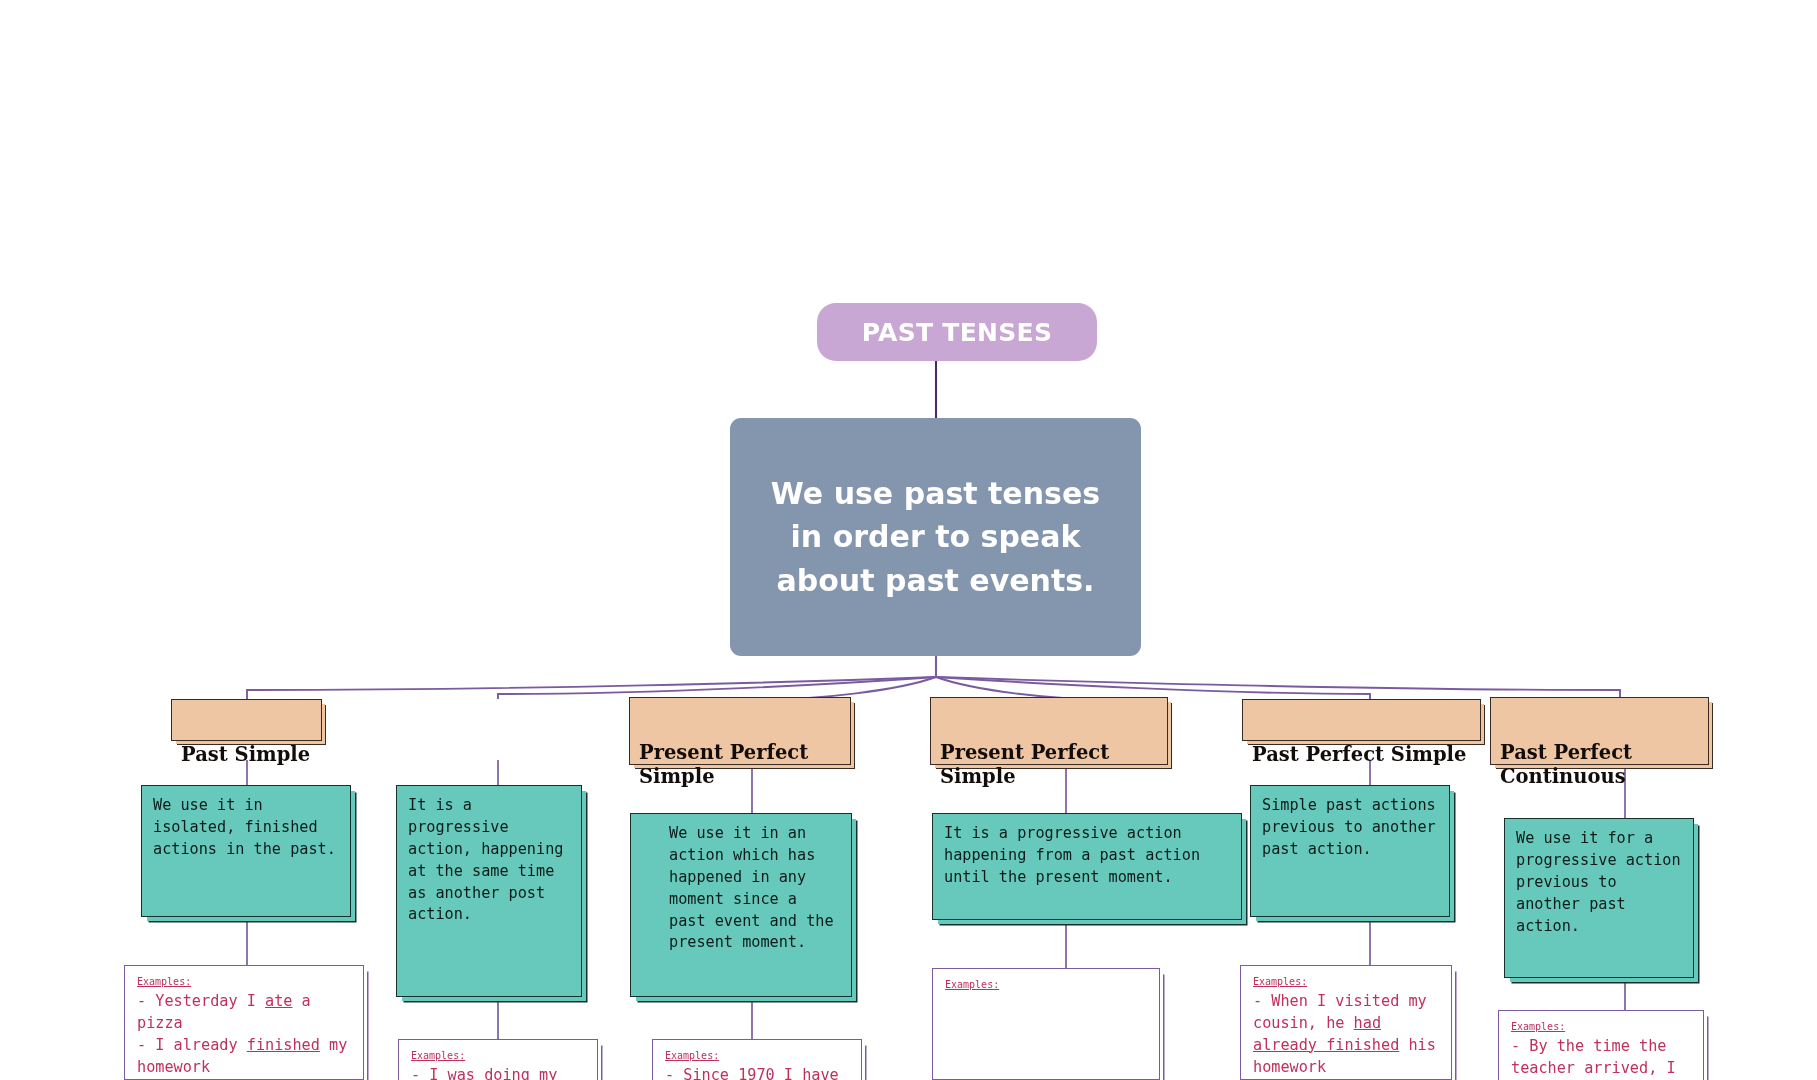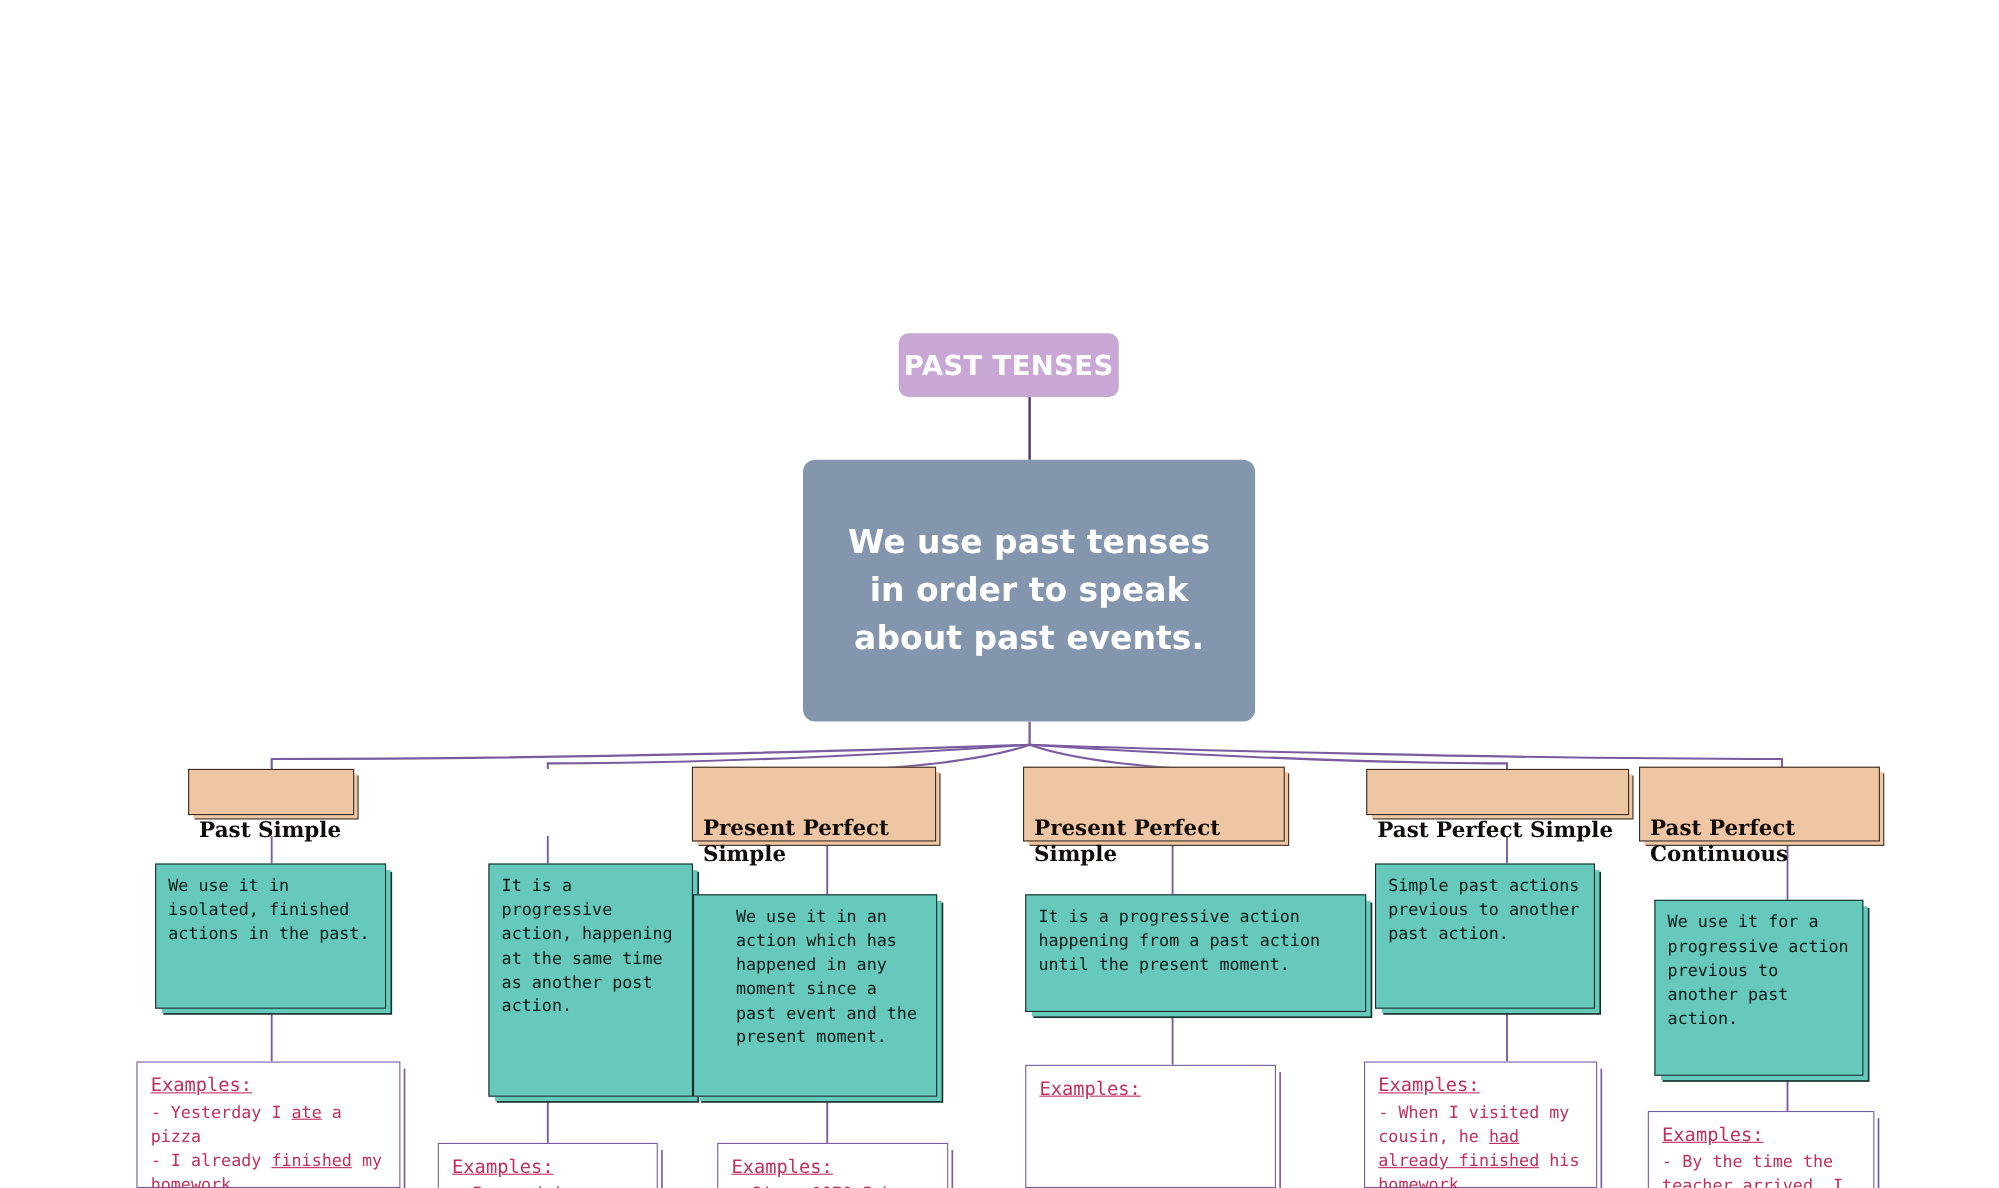--- a/index.html
+++ b/index.html
@@ -23,24 +23,24 @@
     width: 1817px;
     height: 1080px;
     pointer-events: none;
   }
 
   
   .root-node {
     position: absolute;
     left: 817px;
     top: 303px;
-    width: 200px;
+    width: 280px;
     height: 58px;
     background: #c9a7d4;
-    border-radius: 9px;
+    border-radius: 19px;
     display: flex;
     align-items: center;
     justify-content: center;
     z-index: 5;
   }
   .root-node .root-label {
     color: #ffffff;
     font-size: 25px;
     font-weight: 600;
     letter-spacing: 0.3px;
@@ -117,21 +117,21 @@
     position: absolute;
     background: #ffffff;
     border: 1.6px solid #7b5ba0;
     box-shadow: 4px 4px 0 -1px #ffffff, 5.5px 5.5px 0 -1px #7b5ba0;
     box-sizing: border-box;
     padding: 9px 12px;
     z-index: 6;
   }
   .examples-node .examples-heading {
     font-family: "DejaVu Sans Mono", monospace;
-    font-size: 17px;
+    font-size: 10px;
     line-height: 1.45;
     color: #c0305c;
     text-decoration: underline;
     display: block;
   }
   .examples-node .examples-body {
     font-family: "DejaVu Sans Mono", monospace;
     font-size: 15.2px;
     line-height: 1.45;
     color: #c0305c;
@@ -186,21 +186,21 @@
   </div>
   <div class="desc-node" style="left:141px; top:785px; width:210px; height:132px;">
     <span class="desc-text">We use it in isolated, finished actions in the past.</span>
   </div>
   <div class="examples-node" style="left:124px; top:965px; width:240px; height:115px;">
     <span class="examples-heading">Examples:</span>
     <span class="examples-body">- Yesterday I <u>ate</u> a pizza
 - I already <u>finished</u> my homework</span>
   </div>
 
-  <div class="desc-node" style="left:396px; top:785px; width:186px; height:212px;margin-left:48px;">
+  <div class="desc-node" style="left:396px; top:785px; width:186px; height:212px;">
     <span class="desc-text">It is a progressive action, happening at the same time as another post action.</span>
   </div>
   <div class="examples-node" style="left:398px; top:1039px; width:200px; height:90px;">
     <span class="examples-heading">Examples:</span>
     <span class="examples-body">- I <u>was doing</u> my homework</span>
   </div>
 
   <div class="branch-header" style="left:629px; top:697px; width:222px; height:68px;">
     <span class="branch-title">Present Perfect Simple</span>
   </div>

